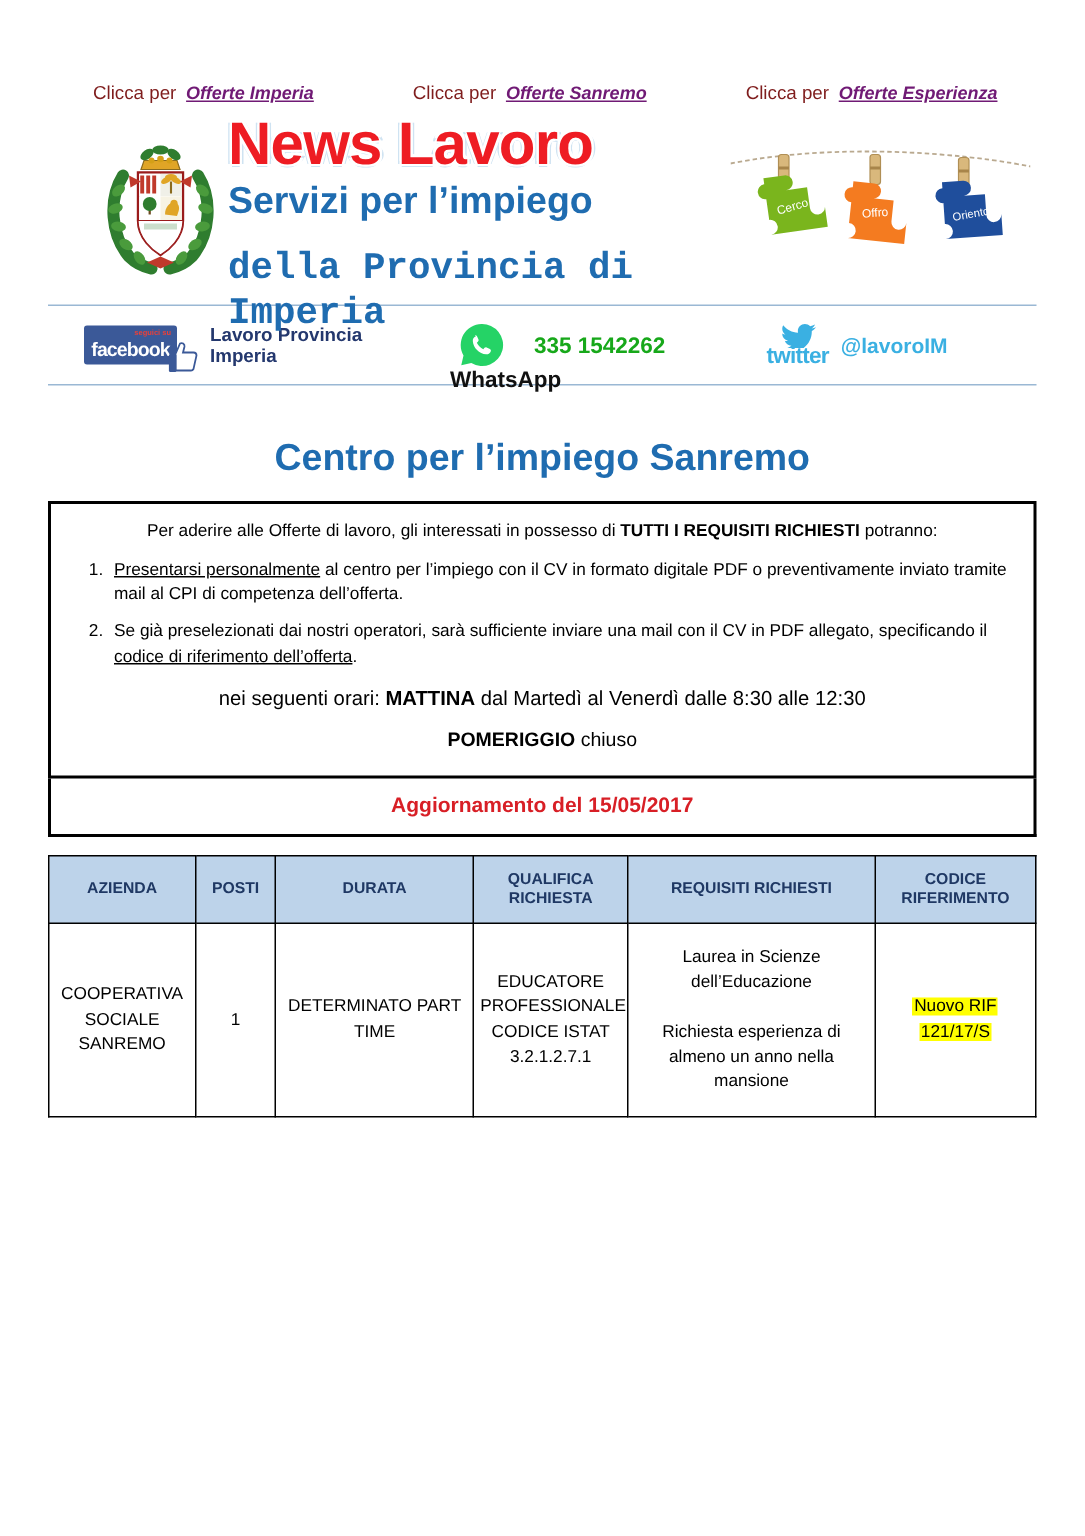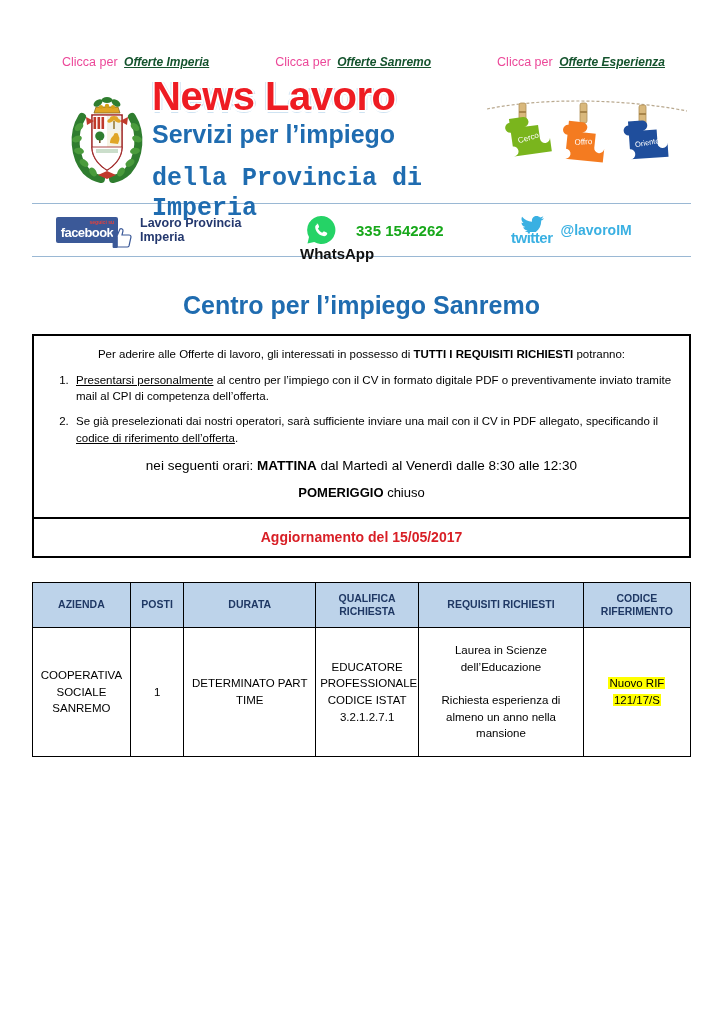--- a/index.html
+++ b/index.html
@@ -25,23 +25,23 @@
 
   
   .linkbar {
     display: flex;
     justify-content: space-between;
     align-items: baseline;
     padding: 0 26px 0 30px;
     margin-top: 55px;
     font-size: 12.5px;
   }
-  .linkbar .click-label { color: #ec4899; }
+  .linkbar .click-label { color: #7f1d1d; }
   .linkbar a {
-    color: #14532d;
+    color: #701a75;
     font-style: italic;
     font-weight: bold;
     text-decoration: underline;
     font-size: 12px;
     margin-left: 3px;
   }
 
   
   .masthead {
     position: relative;
@@ -250,21 +250,21 @@
   .updatebox .upd {
     color: #d81f26;
     font-weight: bold;
     font-size: 14px;
   }
 
   
   table.jobs {
     width: 100%;
     border-collapse: collapse;
-    margin-top: 24px;
+    margin-top: 12px;
     table-layout: fixed;
   }
   table.jobs th, table.jobs td {
     border: 1.5px solid #000;
     text-align: center;
     vertical-align: middle;
   }
   table.jobs th {
     background: #bdd3ea;
     color: #1f3864;

